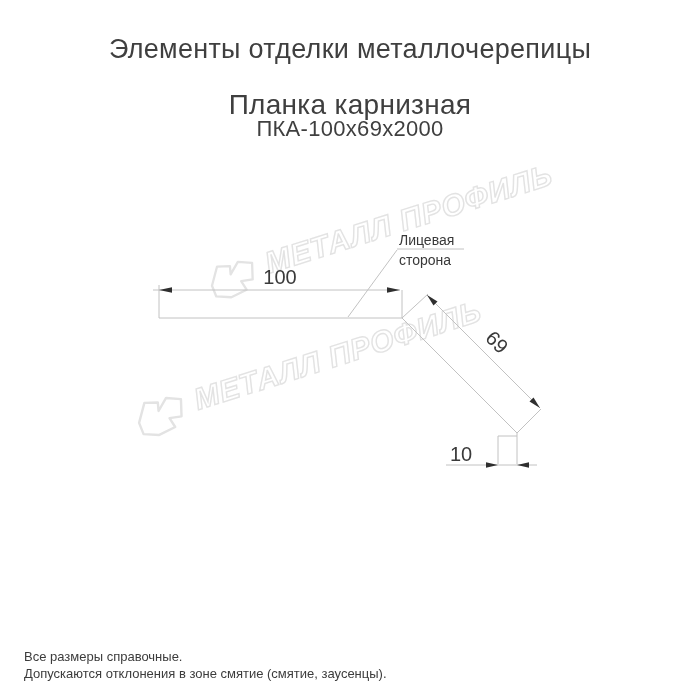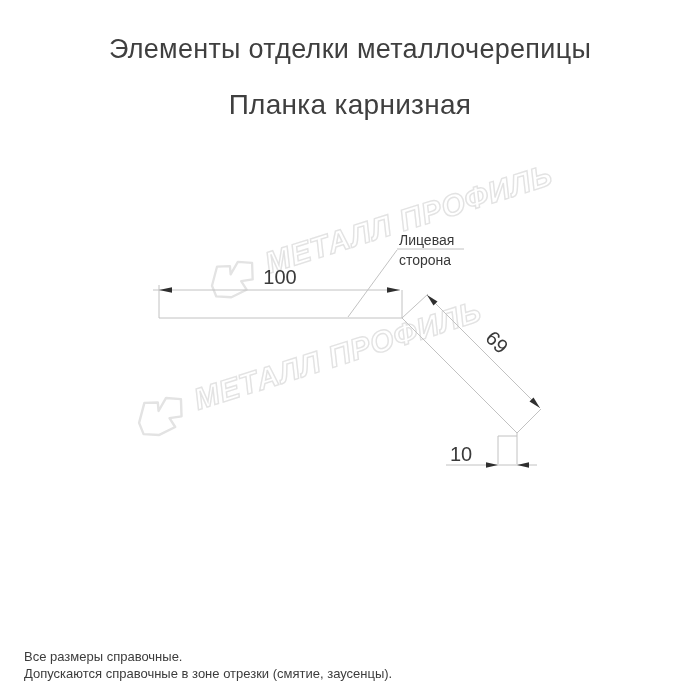--- a/index.html
+++ b/index.html
@@ -38,20 +38,21 @@
   #footer-note-1{top:649px;}
   #footer-note-2{top:666px;}
 </style>
 </head>
 <body>
 
 <div id="page">
 
   <div id="main-title" class="title">Элементы отделки металлочерепицы</div>
   <div id="product-name" class="title">Планка карнизная</div>
+  <div id="product-code" class="title">ПКА-100х69х2000</div>
 
   <div id="watermark-1" class="watermark">
     <svg class="wm-logo" width="54" height="46" viewBox="0 0 60 52">
       <path d="M5,31 L17,12 L31,16 L29,25 L41,14 L56,20 L51,38 L38,36 L41,47 L22,50 L6,44 Z" fill="#ffffff" stroke="#e3e3e3" stroke-width="2.6" stroke-linejoin="round"></path>
     </svg>
     <span class="wm-text">МЕТАЛЛ ПРОФИЛЬ</span>
   </div>
 
   <div id="watermark-2" class="watermark">
     <svg class="wm-logo" width="56" height="48" viewBox="0 0 60 52">
@@ -97,15 +98,15 @@
 
     <g>
       <path class="dline" d="M397,250 L348,317"></path>
       <path class="dline" d="M397,249 H464"></path>
       <text class="facetext" x="399" y="245">Лицевая</text>
       <text class="facetext" x="399" y="265">сторона</text>
     </g>
   </svg>
 
   <div id="footer-note-1" class="footer-note">Все размеры справочные.</div>
-  <div id="footer-note-2" class="footer-note">Допускаются справочные в зоне отрезки (смятие, заусенцы).</div>
+  <div id="footer-note-2" class="footer-note">Допускаются отклонения в зоне смятие (смятие, заусенцы).</div>
 
 </div>
 
 </body></html>

